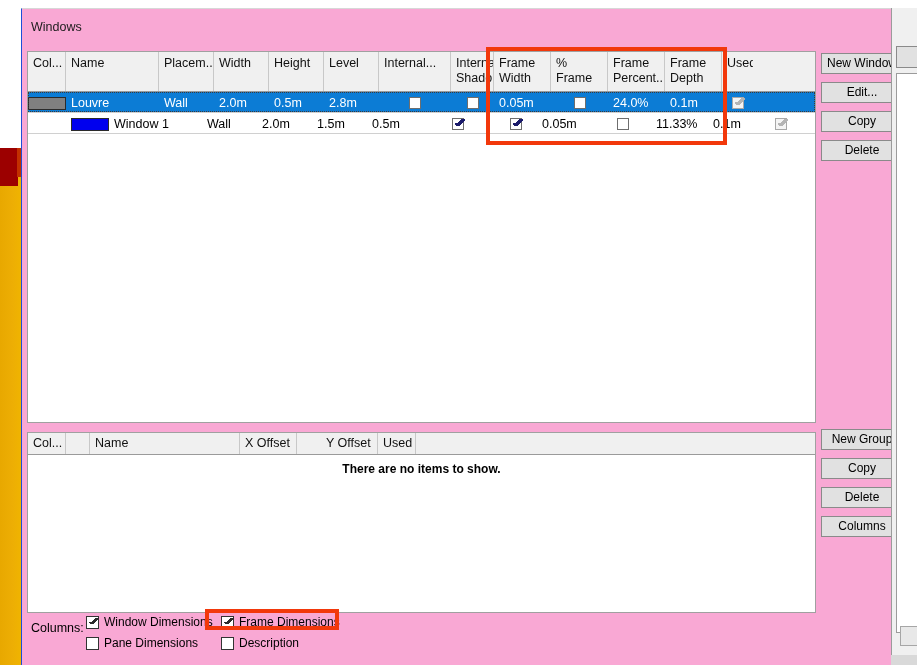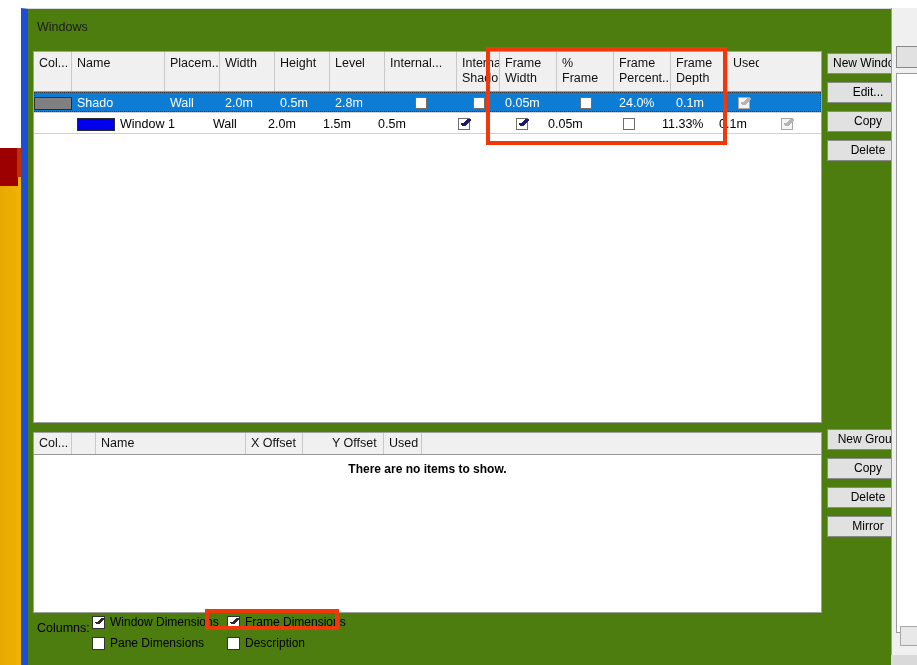--- a/index.html
+++ b/index.html
@@ -17,22 +17,22 @@
   .bg-white { position: absolute; left: 0; top: 0; width: 21px; height: 665px; background: #ffffff; }
   .bg-red   { position: absolute; left: 0; top: 148px; width: 18px; height: 38px; background: #9c0000; }
   .bg-gold  { position: absolute; left: 0; top: 177px; width: 21px; height: 488px;
               background: linear-gradient(to right, #e8a800 0%, #edae04 60%, #f0b400 100%); }
   .bg-edge  { position: absolute; left: 17px; top: 148px; width: 4px; height: 29px; background: #c23000; }
 
   
   .dialog {
     position: absolute; left: 21px; top: 8px;
     width: 896px; height: 657px;
-    background: #4d7c0f;
-    border-left: 7px solid #1d4ed8;
+    background: #f9a8d4;
+    border-left: 1px solid #1d4ed8;
     border-top: 1px solid #d7d7d7;
     box-sizing: border-box;
   }
   .dialog-title {
     position: absolute; left: 9px; top: 11px;
     font-size: 12.5px; color: #1b1b1b;
   }
 
   
   .grid-upper {
@@ -229,21 +229,21 @@
 Percent...</div>
           <div class="hdr-cell" style="width: 57px;">Frame
 Depth</div>
           <div class="hdr-cell last" style="width: 31px;">Used</div>
         </div>
       <div id="upper-body">
           <div class="data-row sel">
             <div class="cell ctr" style="width: 38px;">
               <div class="swatch" style="background: rgb(128, 128, 128);"></div>
             </div>
-            <div class="cell" style="width: 93px;">Shado</div>
+            <div class="cell" style="width: 93px;">Louvre</div>
             <div class="cell" style="width: 55px;">Wall</div>
             <div class="cell" style="width: 55px;">2.0m</div>
             <div class="cell" style="width: 55px;">0.5m</div>
             <div class="cell" style="width: 55px;">2.8m</div>
             <div class="cell ctr" style="width: 72px;">
               <div class="cb inner"></div>
             </div>
             <div class="cell ctr" style="width: 43px;">
               <div class="cb inner"></div>
             </div>
@@ -304,21 +304,21 @@
           <div class="hdr-cell2" style="width: 38px;">Used</div>
           <div class="hdr-cell2 last"></div>
         </div>
       <div class="empty-msg">There are no items to show.</div>
     </div>
 
     <div id="lower-buttons">
         <div class="btn btn-col-bot" style="top: 420px;">New Group</div>
         <div class="btn btn-col-bot" style="top: 449px;">Copy</div>
         <div class="btn btn-col-bot" style="top: 478px;">Delete</div>
-        <div class="btn btn-col-bot" style="top: 507px;">Mirror</div>
+        <div class="btn btn-col-bot" style="top: 507px;">Columns</div>
       </div>
 
     <div class="cols-label">Columns:</div>
     <div id="columns-checks">
         <div class="chk-item" style="left: 64px; top: 606px;">
           <div class="chk-box on"></div>
           <span>Window Dimensions</span>
         </div>
         <div class="chk-item" style="left: 199px; top: 606px;">
           <div class="chk-box on"></div>

